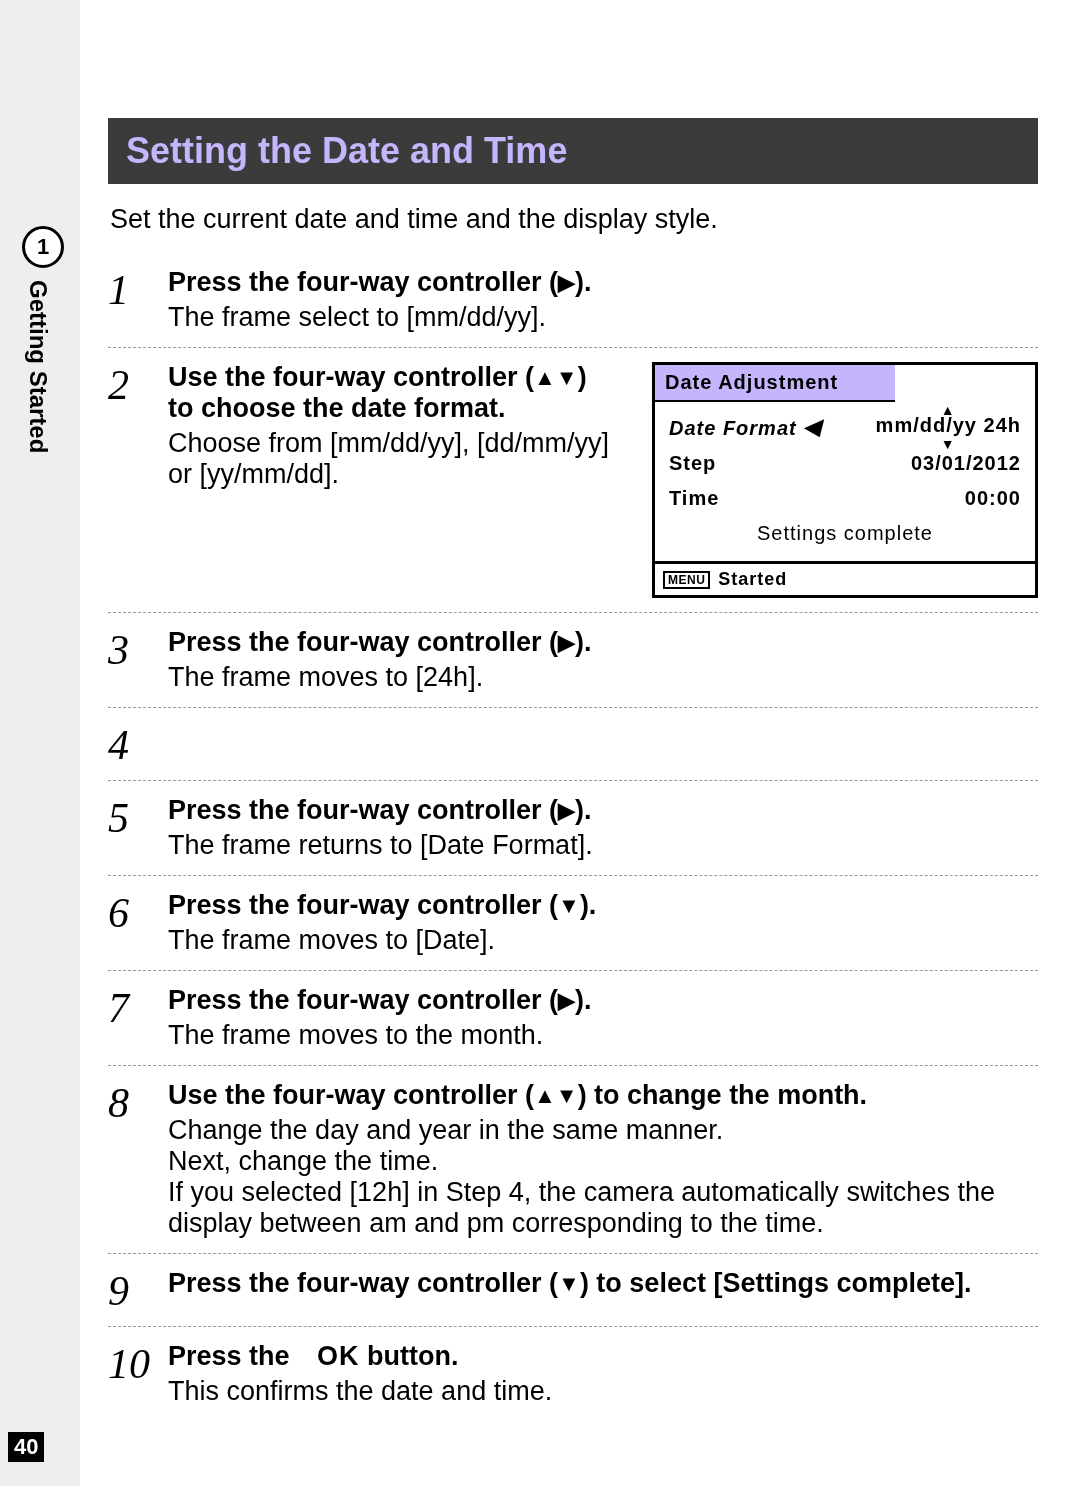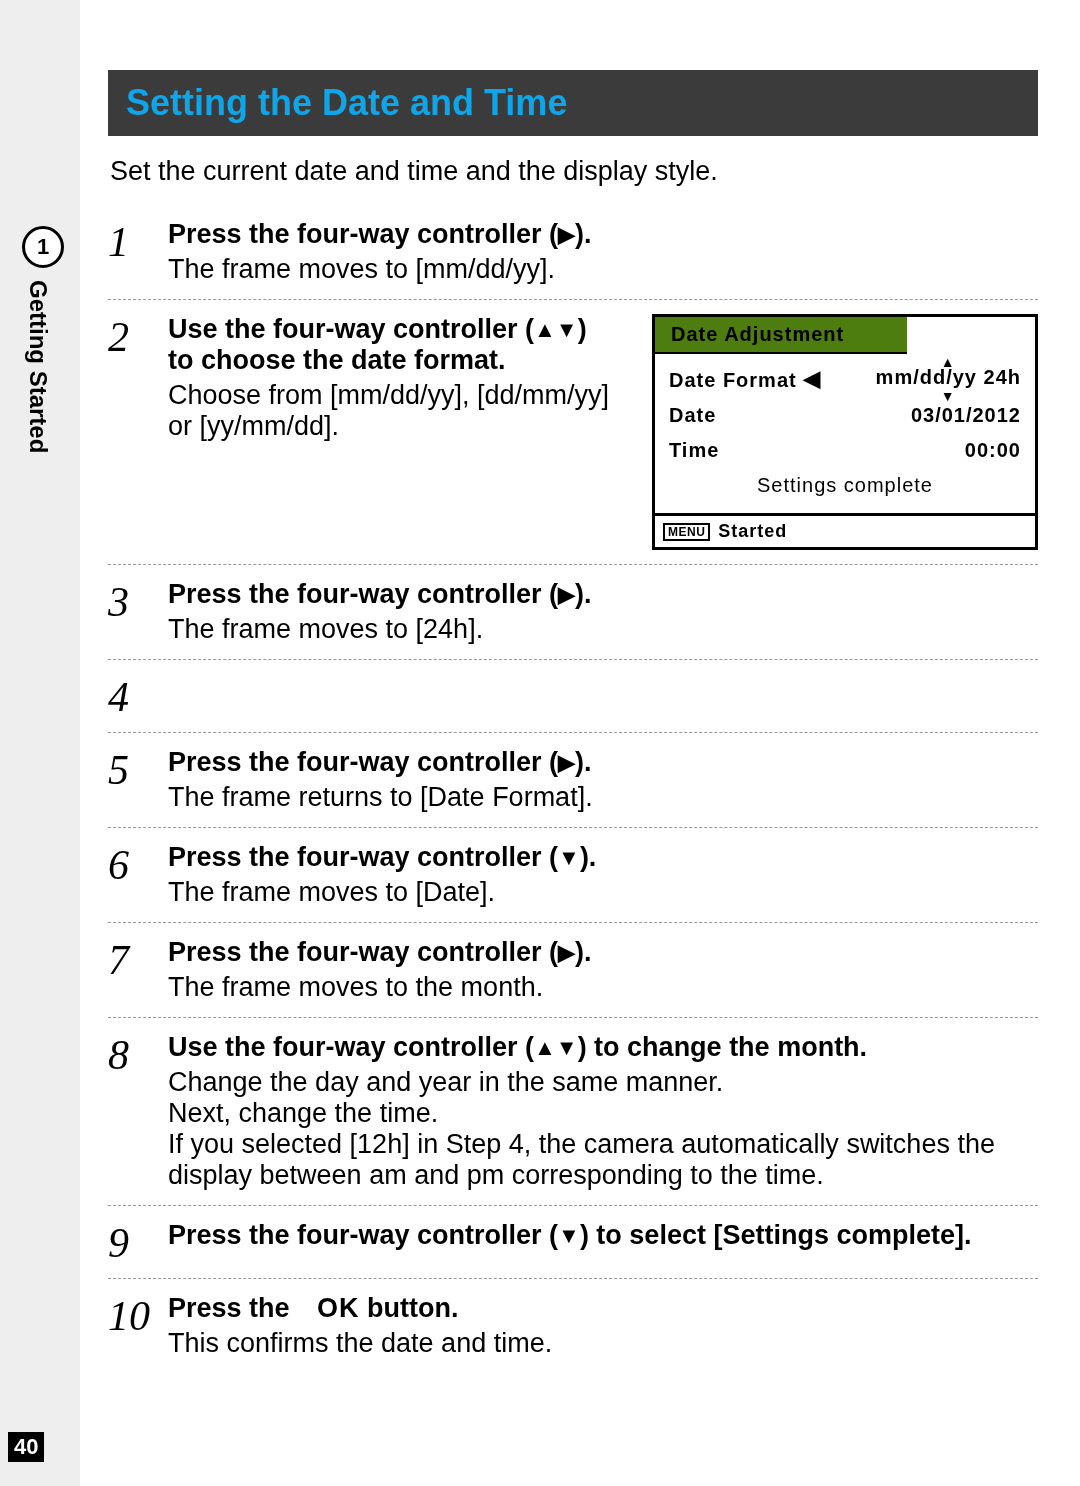--- a/index.html
+++ b/index.html
@@ -3,37 +3,37 @@
 <meta charset="utf-8">
 <style>
   html,body{margin:0;padding:0;background:#fff;}
   body{width:1080px;height:1486px;font-family:Arial,Helvetica,sans-serif;color:#000;position:relative;}
   .left-rail{position:absolute;left:0;top:0;width:80px;height:100%;background:#eee;}
   .tab-circle{position:absolute;left:22px;top:226px;width:36px;height:36px;border:3px solid #000;border-radius:50%;background:#fff;display:flex;align-items:center;justify-content:center;font-size:22px;font-weight:bold;}
   .side-label{position:absolute;left:0;top:280px;width:80px;height:200px;}
   .side-label span{display:block;transform:rotate(90deg);transform-origin:left top;position:absolute;left:52px;top:0;font-weight:bold;font-size:24px;white-space:nowrap;}
   .page-num{position:absolute;left:8px;bottom:24px;color:#fff;background:#000;padding:2px 6px;font-size:22px;font-weight:bold;}
   .content{position:absolute;left:108px;top:70px;width:930px;}
-  .title-bar{background:#3b3b3b;color:#0ea5e9;font-size:36px;font-weight:bold;padding:12px 18px;}
+  .title-bar{background:#3b3b3b;color:#c4b5fd;font-size:36px;font-weight:bold;padding:12px 18px;margin-top:48px;}
   .intro{font-size:27px;margin:20px 2px 18px 2px;}
   .step{display:flex;align-items:flex-start;border-top:1px dashed #999;padding:14px 0 14px 0;}
   .step.first{border-top:none;}
   .step-num{width:60px;flex:0 0 60px;font-size:42px;font-style:italic;font-family:'Times New Roman',serif;line-height:1;padding-top:2px;text-align:left;}
   .step-body{flex:1;font-size:27px;}
   .step-title{font-weight:bold;}
   .step-text{margin-top:4px;}
   .tri{font-size:22px;vertical-align:1px;}
   .ok-btn{font-weight:bold;letter-spacing:1px;margin-left:20px;}
   
   .cam{border:3px solid #000;width:380px;font-size:20px;letter-spacing:1px;margin-left:24px;flex:0 0 380px;}
-  .cam-header{background:#4d7c0f;border-bottom:2px solid #000;padding:6px 16px;font-weight:bold;width:58%;}
+  .cam-header{background:#c4b5fd;border-bottom:2px solid #000;padding:6px 10px;font-weight:bold;width:58%;}
   .cam-body{padding:6px 10px 6px 10px;}
   .cam-row{display:flex;justify-content:space-between;padding:6px 4px;font-weight:bold;}
   .cam-row .val{font-weight:bold;}
-  .cam-row.fmt .label{font-weight:bold;}
+  .cam-row.fmt .label{font-weight:bold;font-style:italic;}
   .cam-row.fmt .val{position:relative;}
   .sel-arrow{position:absolute;font-size:14px;left:50%;transform:translateX(-50%);}
   .sel-arrow.up{top:-12px;}
   .sel-arrow.down{bottom:-12px;}
   .cam-settings{font-weight:normal;text-align:center;padding:6px 0 10px 0;}
   .cam-footer{border-top:3px solid #000;padding:5px 8px;display:flex;align-items:center;gap:8px;font-size:18px;font-weight:bold;}
   .menu-chip{border:2px solid #000;padding:0 3px;font-size:12px;letter-spacing:0.5px;}
   .flex-step{display:flex;gap:10px;}
   .flex-step .txt{flex:1;}
 </style>
@@ -52,21 +52,21 @@
 
 <div class="content">
   <div class="title-bar">Setting the Date and Time</div>
   <div class="intro">Set the current date and time and the display style.</div>
 
   <div id="steps">
       <div class="step first">
     <div class="step-num">1</div>
     <div class="step-body">
           <div class="step-title">Press the four-way controller (<span class="tri">▶</span>).</div>
-          <div class="step-text">The frame moves to [mm/dd/yy].</div>
+          <div class="step-text">The frame select to [mm/dd/yy].</div>
         </div>
       </div>
       <div class="step">
     <div class="step-num">2</div>
     <div class="step-body">
           <div class="flex-step">
         <div class="txt">
           <div class="step-title">Use the four-way controller (<span class="tri">▲▼</span>) to choose the date format.</div>
           <div class="step-text">Choose from [mm/dd/yy], [dd/mm/yy] or [yy/mm/dd].</div>
         </div>
@@ -76,21 +76,21 @@
     <div class="cam-body">
       <div class="cam-row fmt">
         <span class="label">Date Format <span class="tri">◀</span></span>
         <span class="val">
           <span class="sel-arrow up">▲</span>
           mm/dd/yy 24h
           <span class="sel-arrow down">▼</span>
         </span>
       </div>
       <div class="cam-row">
-        <span>Date</span>
+        <span>Step</span>
         <span class="val">03/01/2012</span>
       </div>
       <div class="cam-row">
         <span>Time</span>
         <span class="val">00:00</span>
       </div>
       <div class="cam-settings">Settings complete</div>
     </div>
     <div class="cam-footer">
       <span class="menu-chip">MENU</span>

